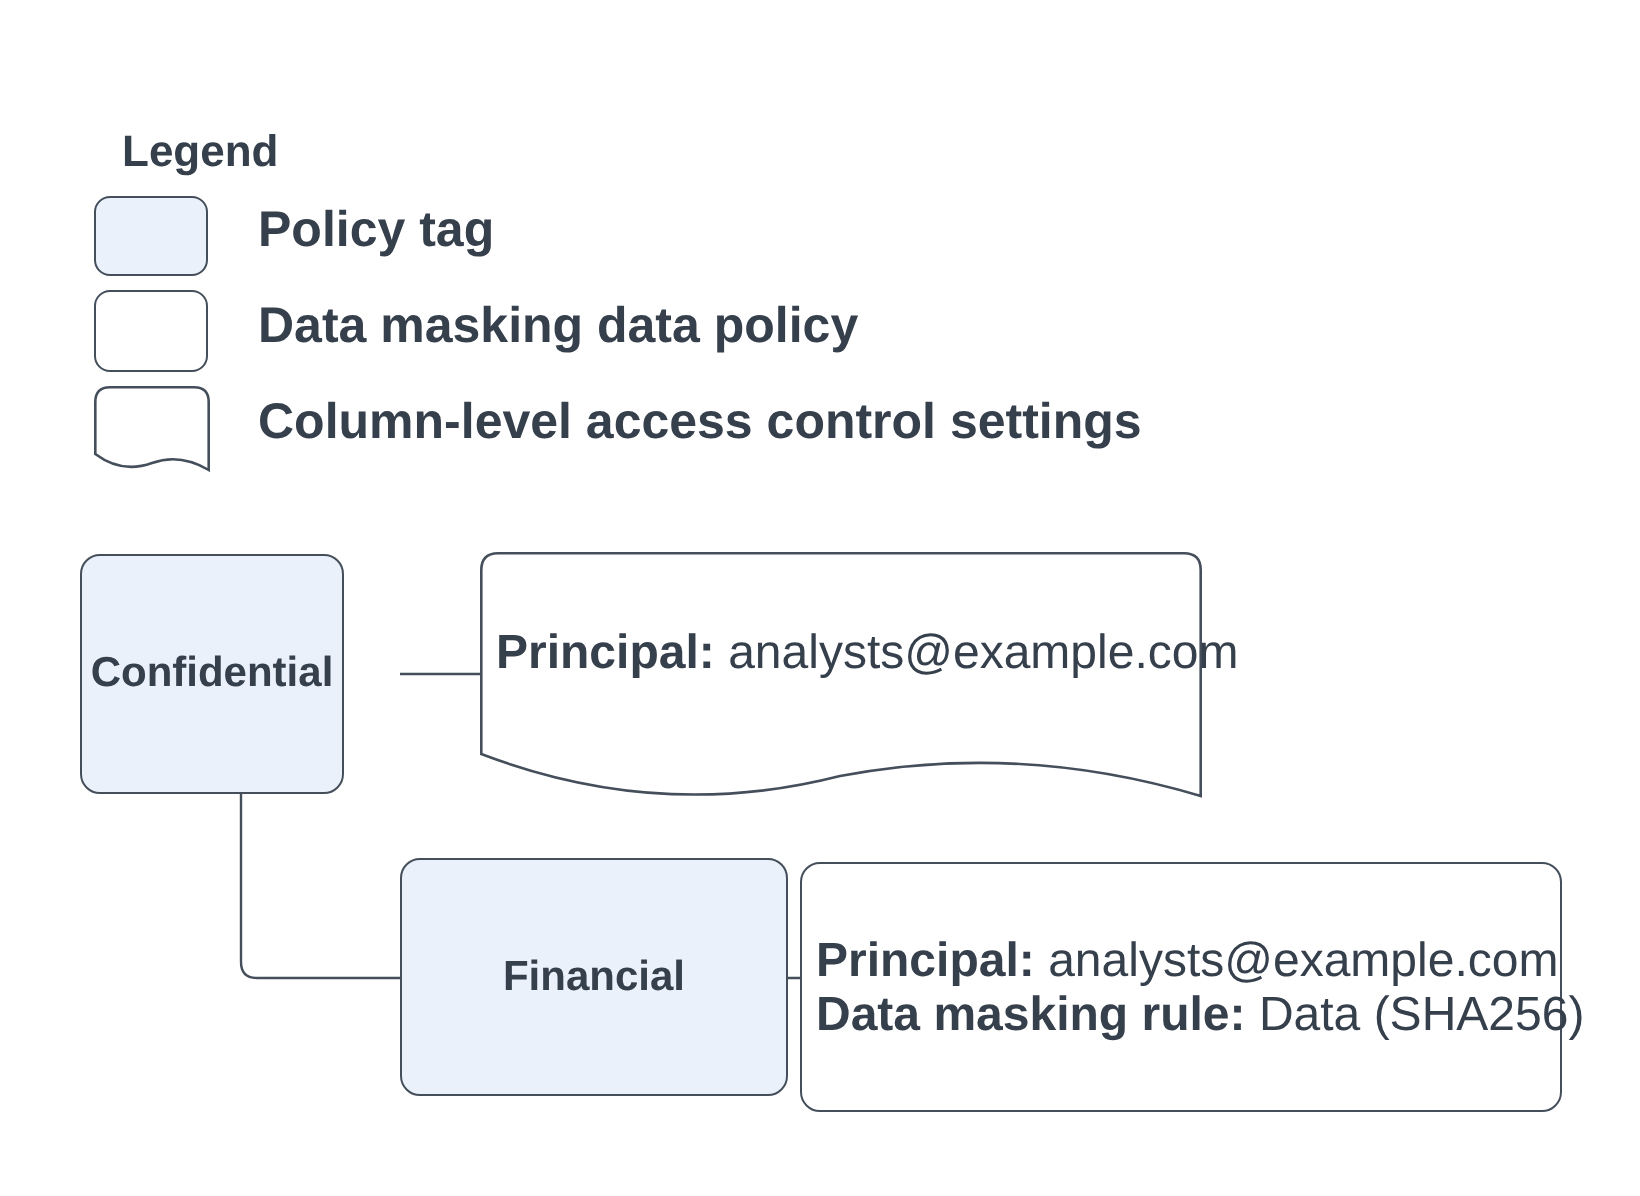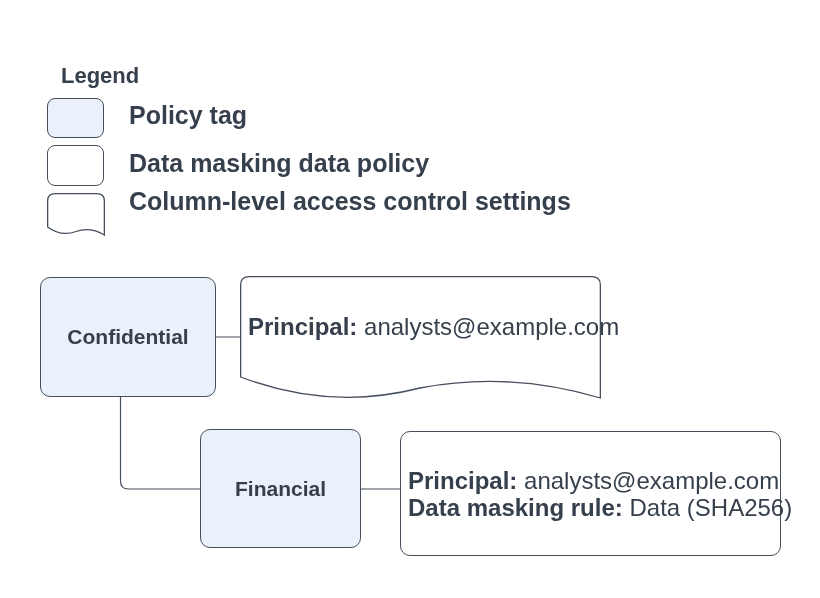--- a/index.html
+++ b/index.html
@@ -12,33 +12,33 @@
   *{margin:0;padding:0;box-sizing:border-box;}
   html,body{background:var(--background);}
   body{font-family:"Liberation Sans", sans-serif;color:var(--text);}
   .canvas{position:relative;width:820px;height:598px;background:var(--background);overflow:hidden;}
 
   
   .legend-title{position:absolute;left:61px;top:63px;font-size:22px;font-weight:bold;}
   .lg-label{position:absolute;left:129px;height:27px;line-height:27px;font-size:25px;font-weight:bold;white-space:nowrap;}
   .lg-label-0{top:102px;}
   .lg-label-1{top:150px;}
-  .lg-label-2{top:188px;}
+  .lg-label-2{top:198px;}
   .lg-swatch{position:absolute;left:47px;width:57px;border:1.3px solid var(--stroke);border-radius:8px;}
   .lg-swatch-0{top:98px;height:40px;background:var(--policy-tag-fill);}
   .lg-swatch-1{top:145px;height:41px;background:var(--shape-fill);}
   .lg-swatch-2{top:193px;width:58px;height:47px;border:none;border-radius:0;}
   .lg-swatch-2 svg{display:block;}
 
   
   .tag-node{position:absolute;background:var(--policy-tag-fill);border:1.3px solid var(--stroke);
     border-radius:10px;display:flex;align-items:center;justify-content:center;
     font-size:21px;font-weight:bold;}
-  .node-confidential{left:40px;top:277px;width:176px;height:120px;}
-  .node-financial{left:200px;top:429px;width:161px;height:119px;}
+  .node-confidential{left:40px;top:277px;width:132px;height:120px;}
+  .node-financial{left:200px;top:429px;width:194px;height:119px;}
 
   .node-policy{position:absolute;left:400px;top:431px;width:381px;height:125px;
     background:var(--shape-fill);border:1.3px solid var(--stroke);border-radius:10px;
     display:flex;flex-direction:column;justify-content:center;padding-left:7px;}
   .policy-line{font-size:24px;line-height:27px;white-space:nowrap;}
   .policy-line .lbl{font-weight:bold;margin-right:0.28em;}
 
   .node-doc{position:absolute;left:240px;top:276px;width:361px;height:126px;}
   .node-doc svg{position:absolute;left:0;top:0;display:block;}
   .doc-shape{fill:var(--shape-fill);stroke:var(--stroke);stroke-width:1.3;}

